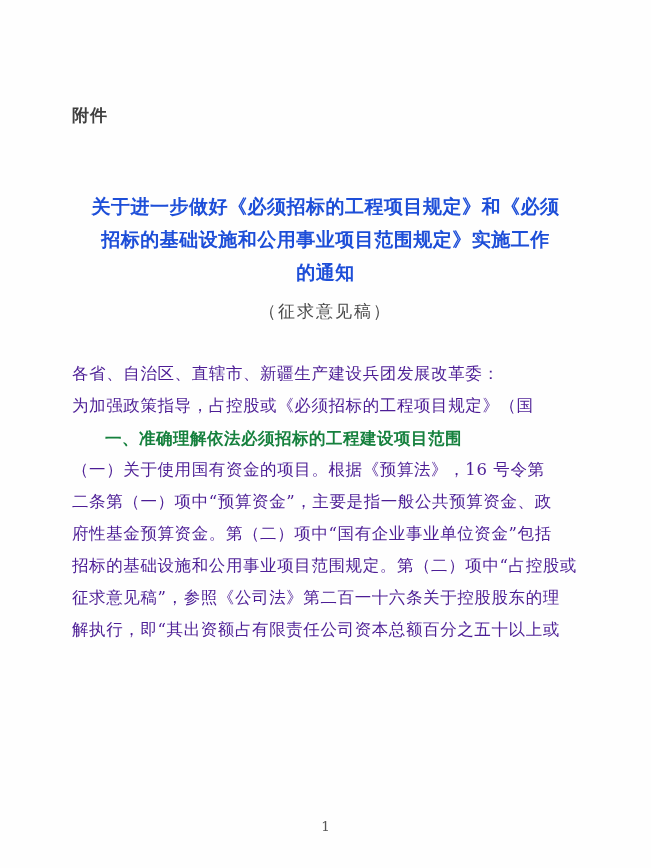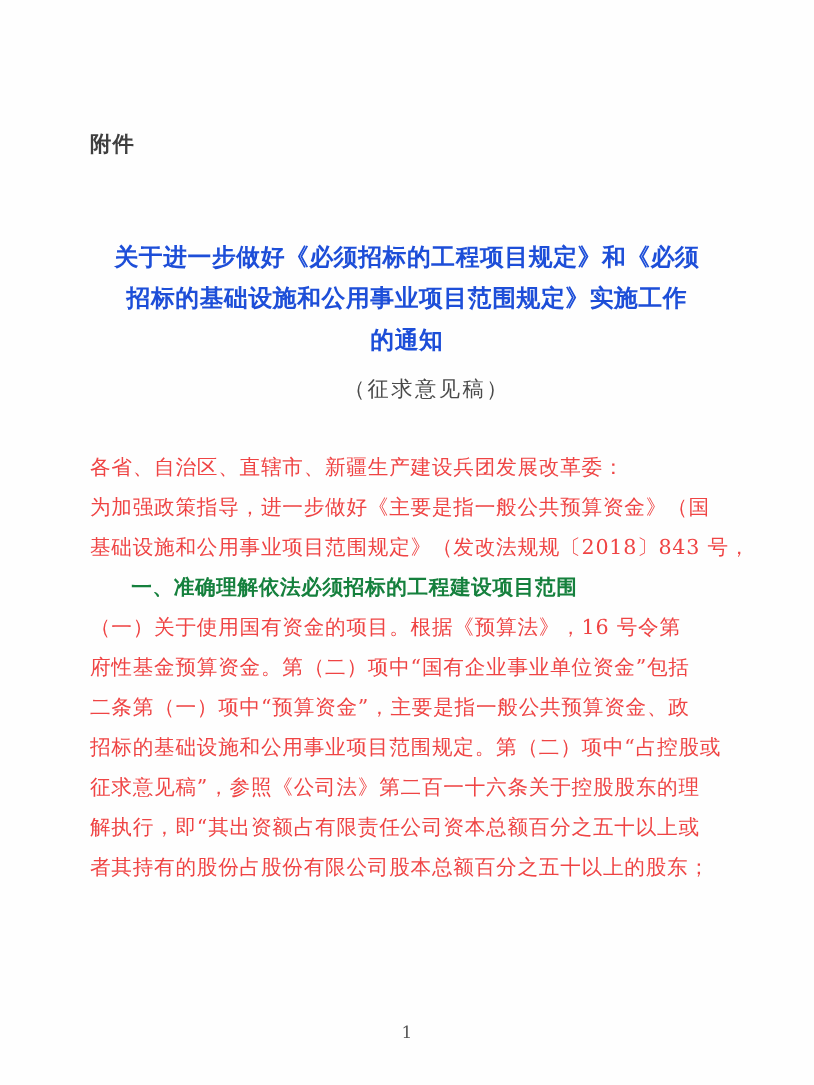--- a/index.html
+++ b/index.html
@@ -39,41 +39,41 @@
     font-family: "DejaVu Serif", "Liberation Serif", serif;
     font-weight: bold;
     font-size: 19px;
     line-height: 33px;
     letter-spacing: 0.5px;
     color: #1d4ed8;
     white-space: nowrap;
   }
   .subtitle {
     position: absolute;
-    left: 88px;
+    left: 72px;
     top: 300px;
     width: 507px;
     text-align: center;
     font-family: "DejaVu Serif", "Liberation Serif", serif;
     font-size: 17px;
     letter-spacing: 2px;
     color: #4a4a4a;
   }
   
   .body-block {
     position: absolute;
     left: 72px;
     top: 358px;
     width: 507px;
   }
   .line {
     font-size: 16.5px;
     line-height: 32px;
     letter-spacing: 0.6px;
-    color: #ef4444;
+    color: #4c1d95;
     white-space: nowrap;
   }
   .section-heading {
     font-family: "Liberation Sans", "DejaVu Sans", sans-serif;
     font-weight: bold;
     font-size: 16.5px;
     line-height: 32px;
     letter-spacing: 0.5px;
     color: #15803d;
     white-space: nowrap;
@@ -102,30 +102,28 @@
     <div class="title-line">招标的基础设施和公用事业项目范围规定》实施工作</div>
     <div class="title-line">的通知</div>
   </div>
 
   <div class="subtitle">（征求意见稿）</div>
 
   <div class="body-block">
 
     <div class="line">各省、自治区、直辖市、新疆生产建设兵团发展改革委：</div>
 
-    <div class="line">为加强政策指导，进一步做好《主要是指一般公共预算资金》（国</div>
-    <div class="line">基础设施和公用事业项目范围规定》（发改法规规〔2018〕843 号，</div>
+    <div class="line">为加强政策指导，占控股或《必须招标的工程项目规定》（国</div>
 
     <div class="section-heading indent2">一、准确理解依法必须招标的工程建设项目范围</div>
 
     <div class="line">（一）关于使用国有资金的项目。根据《预算法》，16 号令第</div>
+    <div class="line">二条第（一）项中“预算资金”，主要是指一般公共预算资金、政</div>
     <div class="line">府性基金预算资金。第（二）项中“国有企业事业单位资金”包括</div>
-    <div class="line">二条第（一）项中“预算资金”，主要是指一般公共预算资金、政</div>
     <div class="line">招标的基础设施和公用事业项目范围规定。第（二）项中“占控股或</div>
     <div class="line">征求意见稿”，参照《公司法》第二百一十六条关于控股股东的理</div>
     <div class="line">解执行，即“其出资额占有限责任公司资本总额百分之五十以上或</div>
-    <div class="line">者其持有的股份占股份有限公司股本总额百分之五十以上的股东；</div>
 
   </div>
 
   <div class="page-number">1</div>
 
 </div>
 
 </body></html>

